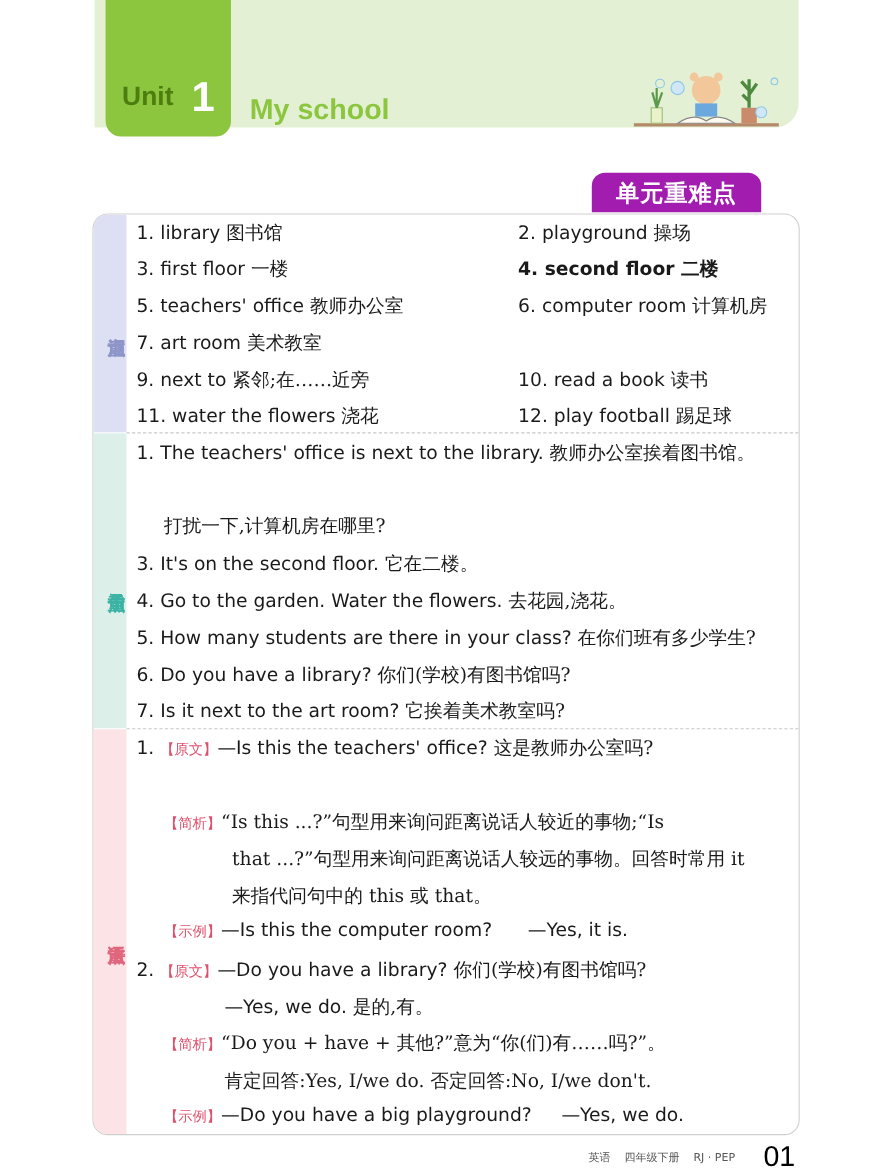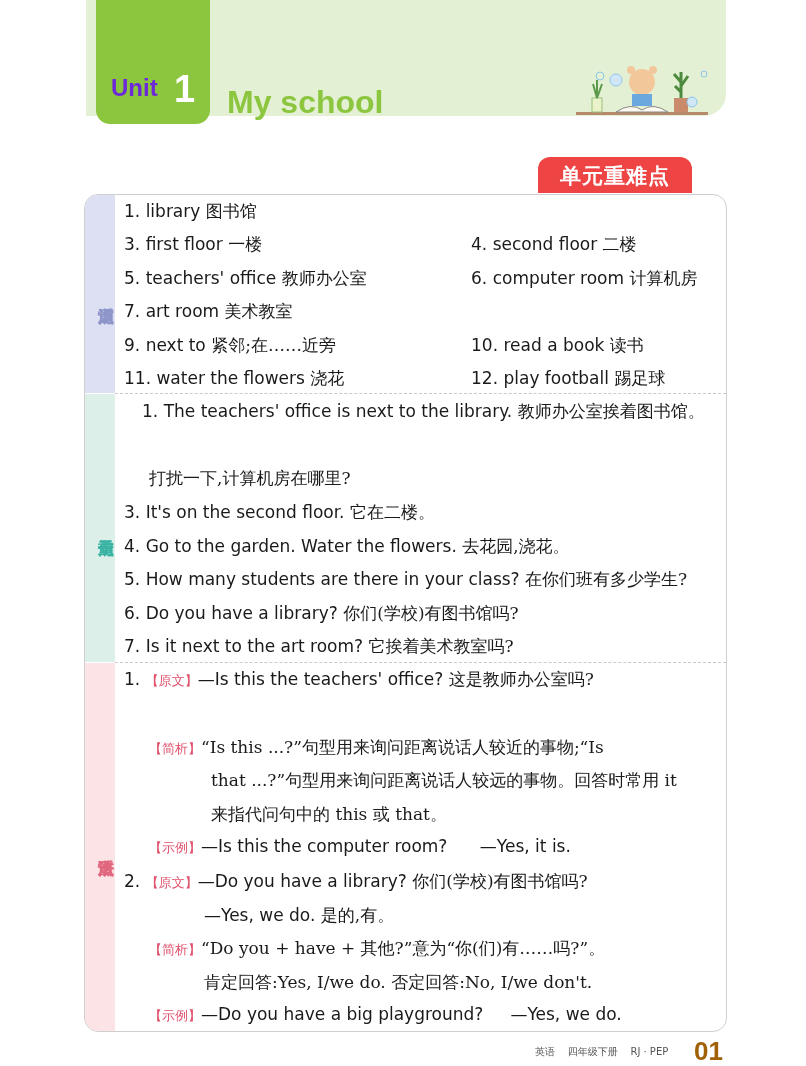--- a/index.html
+++ b/index.html
@@ -2,41 +2,41 @@
 <html><head>
 <meta charset="utf-8">
 <style>
   html, body { margin:0; padding:0; }
   body { width:806px; height:1066px; background:#ffffff; position:relative; overflow:hidden;
          font-family:"DejaVu Sans", sans-serif; color:#1a1a1a; }
   .header-band { position:absolute; left:86px; top:0; width:640px; height:116px; background:#e3f0d4;
                  border-radius:0 0 22px 0; }
   .unit-tab { position:absolute; left:96px; top:0; width:114px; height:124px; background:#8cc63f;
               border-radius:0 0 14px 14px; }
-  .unit-text { position:absolute; left:111px; top:74px; color:#6d28d9; font-family:"Liberation Sans", sans-serif;
+  .unit-text { position:absolute; left:111px; top:74px; color:#4d7c0f; font-family:"Liberation Sans", sans-serif;
                font-weight:bold; font-size:24px; }
   .unit-num { position:absolute; left:174px; top:68px; color:#fff; font-family:"Liberation Sans", sans-serif;
               font-weight:bold; font-size:38px; }
   .unit-title { position:absolute; left:227px; top:84px; color:#8cc63f; font-family:"Liberation Sans", sans-serif;
-                font-weight:bold; font-size:32px; }
+                font-weight:bold; font-size:26px; }
   .illus { position:absolute; left:576px; top:62px; width:135px; height:54px; }
-  .section-tag { position:absolute; left:538px; top:157px; width:154px; height:36px; background:#ef4444;
+  .section-tag { position:absolute; left:538px; top:157px; width:154px; height:36px; background:#a21caf;
                  border-radius:12px 12px 0 0; color:#fff; font-weight:bold; font-size:21px; text-align:center;
                  line-height:38px; letter-spacing:1px; }
   .card { position:absolute; left:84px; top:194px; width:641px; height:836px; border:1px solid #cfcfcf;
           border-radius:14px; overflow:hidden; background:#fff; }
   .band { position:absolute; left:0; width:30px; }
   .band-label { position:absolute; left:0; width:30px; text-align:center; font-size:16px; font-weight:bold; line-height:18px; }
   .sep { position:absolute; left:30px; right:0; border-top:1px dashed #c9c9c9; }
   .line { position:absolute; font-size:17px; white-space:nowrap; }
   .tag { color:#e0506b; font-size:13px; }
   .en { font-family:"DejaVu Sans", sans-serif; }
   .zh { font-family:"DejaVu Serif", serif; }
   .footer { position:absolute; top:1045px; left:535px; font-size:10px; color:#555; white-space:nowrap; }
-  .page-num { position:absolute; left:694px; top:1036px; font-size:26px; font-weight:bold; color:#a16207;
+  .page-num { position:absolute; left:694px; top:1036px; font-size:26px; font-weight:normal; color:#000000;
               font-family:"Liberation Sans", sans-serif; }
 </style>
 </head>
 <body>
 
 <div class="header-band"></div>
 <div class="unit-tab"></div>
 <span class="unit-text">Unit</span>
 <span class="unit-num">1</span>
 <span class="unit-title">My school</span>
@@ -67,31 +67,32 @@
   <div class="sep" style="top:198px;"></div>
 
   <div class="band" style="top:199px;height:268px;background:#dcefe9;"></div>
   <div class="band-label" style="top:292px;color:#3bb3a4;writing-mode:vertical-rl;height:80px;">重点句子</div>
   <div class="sep" style="top:467px;"></div>
 
   <div class="band" style="top:468px;height:368px;background:#fbe3e6;"></div>
   <div class="band-label" style="top:612px;color:#e0667e;writing-mode:vertical-rl;height:80px;">重点语法</div>
 
   <div class="line" style="left:39px;top:5px;"><span>1.</span> <span class="en">library</span> <span class="zh">图书馆</span></div>
+  <div class="line" style="left:386px;top:5px;"><span>2.</span> <span class="en">playground</span> <span class="zh">操场</span></div>
   <div class="line" style="left:39px;top:38px;"><span>3.</span> <span class="en">first floor</span> <span class="zh">一楼</span></div>
-  <div class="line" style="left:386px;top:38px;"><span>4.</span> <span class="en">second floor</span> <span class="zh">二楼</span></div>
+  <div class="line" style="left:386px;top:38px;font-weight:bold;"><span>4.</span> <span class="en">second floor</span> <span class="zh">二楼</span></div>
   <div class="line" style="left:39px;top:72px;"><span>5.</span> <span class="en">teachers' office</span> <span class="zh">教师办公室</span></div>
   <div class="line" style="left:386px;top:72px;"><span>6.</span> <span class="en">computer room</span> <span class="zh">计算机房</span></div>
   <div class="line" style="left:39px;top:105px;"><span>7.</span> <span class="en">art room</span> <span class="zh">美术教室</span></div>
   <div class="line" style="left:39px;top:139px;"><span>9.</span> <span class="en">next to</span> <span class="zh">紧邻;在……近旁</span></div>
   <div class="line" style="left:386px;top:139px;"><span>10.</span> <span class="en">read a book</span> <span class="zh">读书</span></div>
   <div class="line" style="left:39px;top:172px;"><span>11.</span> <span class="en">water the flowers</span> <span class="zh">浇花</span></div>
   <div class="line" style="left:386px;top:172px;"><span>12.</span> <span class="en">play football</span> <span class="zh">踢足球</span></div>
 
-  <div class="line" style="left:57px;top:205px;"><span>1.</span> <span class="en">The teachers' office is next to the library.</span> <span class="zh">教师办公室挨着图书馆。</span></div>
+  <div class="line" style="left:39px;top:205px;"><span>1.</span> <span class="en">The teachers' office is next to the library.</span> <span class="zh">教师办公室挨着图书馆。</span></div>
   <div class="line zh" style="left:64px;top:272px;">打扰一下,计算机房在哪里?</div>
   <div class="line" style="left:39px;top:306px;"><span>3.</span> <span class="en">It's on the second floor.</span> <span class="zh">它在二楼。</span></div>
   <div class="line" style="left:39px;top:340px;"><span>4.</span> <span class="en">Go to the garden. Water the flowers.</span> <span class="zh">去花园,浇花。</span></div>
   <div class="line" style="left:39px;top:373px;"><span>5.</span> <span class="en">How many students are there in your class?</span> <span class="zh">在你们班有多少学生?</span></div>
   <div class="line" style="left:39px;top:407px;"><span>6.</span> <span class="en">Do you have a library?</span> <span class="zh">你们(学校)有图书馆吗?</span></div>
   <div class="line" style="left:39px;top:440px;"><span>7.</span> <span class="en">Is it next to the art room?</span> <span class="zh">它挨着美术教室吗?</span></div>
 
   <div class="line" style="left:39px;top:473px;"><span>1.</span> <span class="tag">【原文】</span><span class="en">—Is this the teachers' office?</span> <span class="zh">这是教师办公室吗?</span></div>
   <div class="line" style="left:64px;top:541px;"><span class="tag">【简析】</span><span class="zh">“Is this ...?”句型用来询问距离说话人较近的事物;“Is</span></div>
   <div class="line zh" style="left:126px;top:574px;">that ...?”句型用来询问距离说话人较远的事物。回答时常用 it</div>

